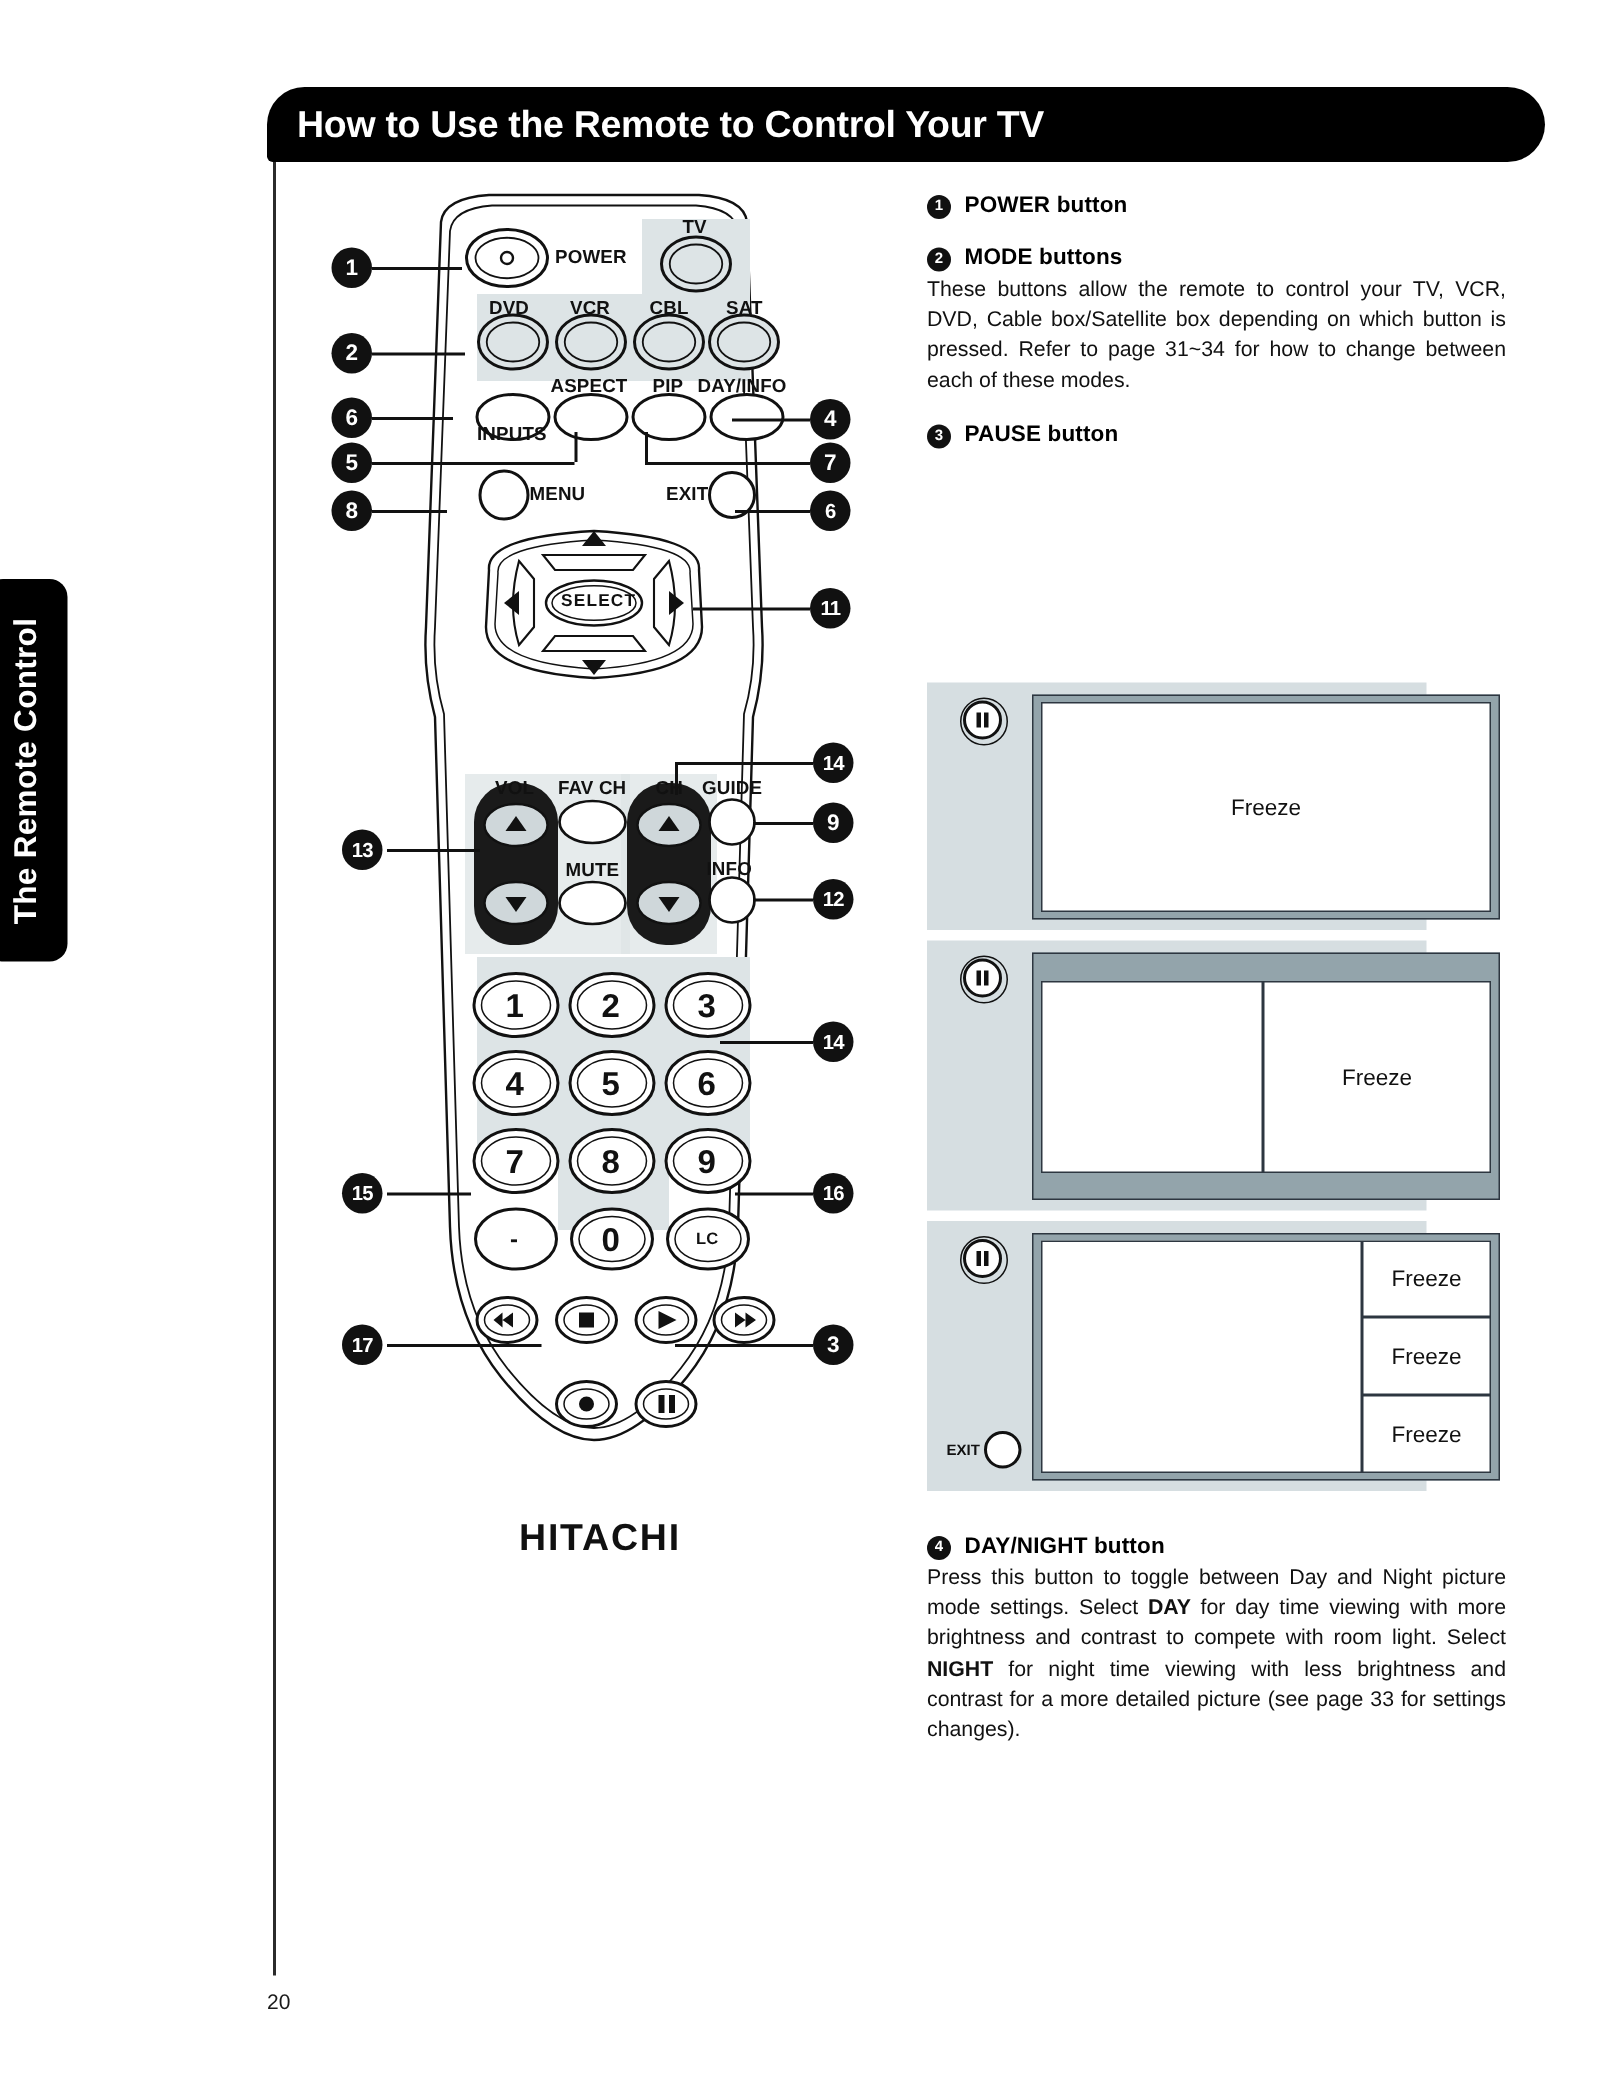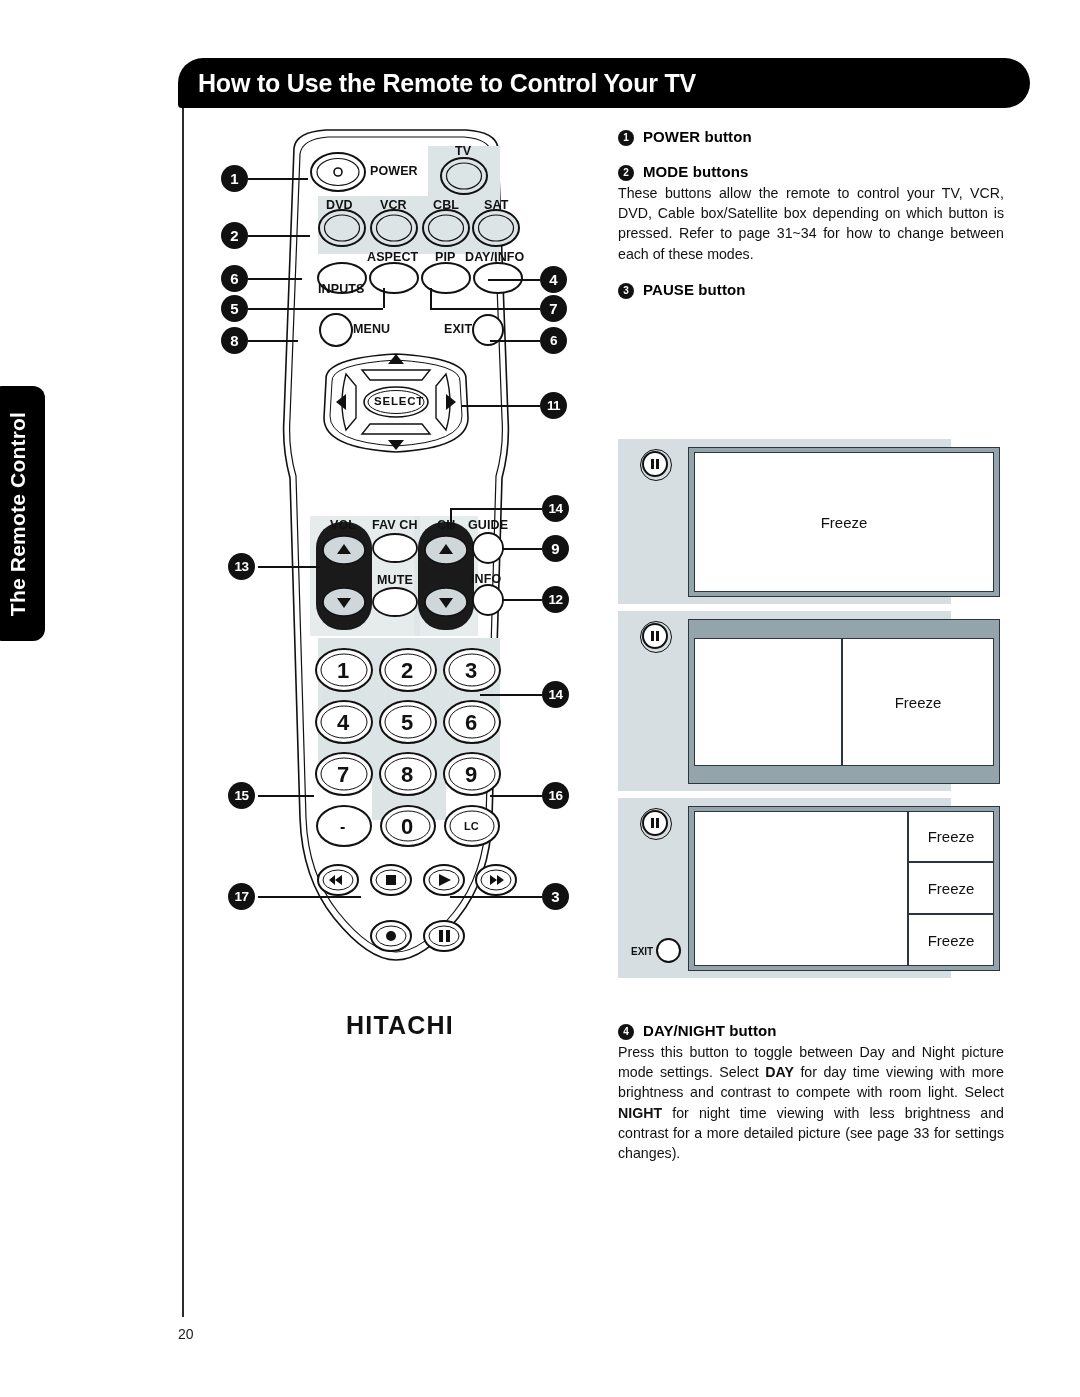--- a/index.html
+++ b/index.html
@@ -88,21 +88,21 @@
     margin-top:2px;line-height:1;
   }
   .item-title{font-size:15px;font-weight:bold;letter-spacing:0.1px;}
   .item-body{
     font-size:14.2px;line-height:20.2px;color:#111;
     text-align:justify;
   }
   .item-body b{font-weight:bold;}
 
   
-  .diagrams{position:absolute;left:618px;top:439px;width:333px;}
+  .diagrams{position:absolute;left:618px;top:455px;width:333px;}
   .diagram{
     background:#d6dee1;
     position:relative;
     margin-bottom:7px;
   }
   .d1{height:165px;}
   .d2{height:180px;}
   .d3{height:180px;}
   .tvframe{
     position:absolute;

